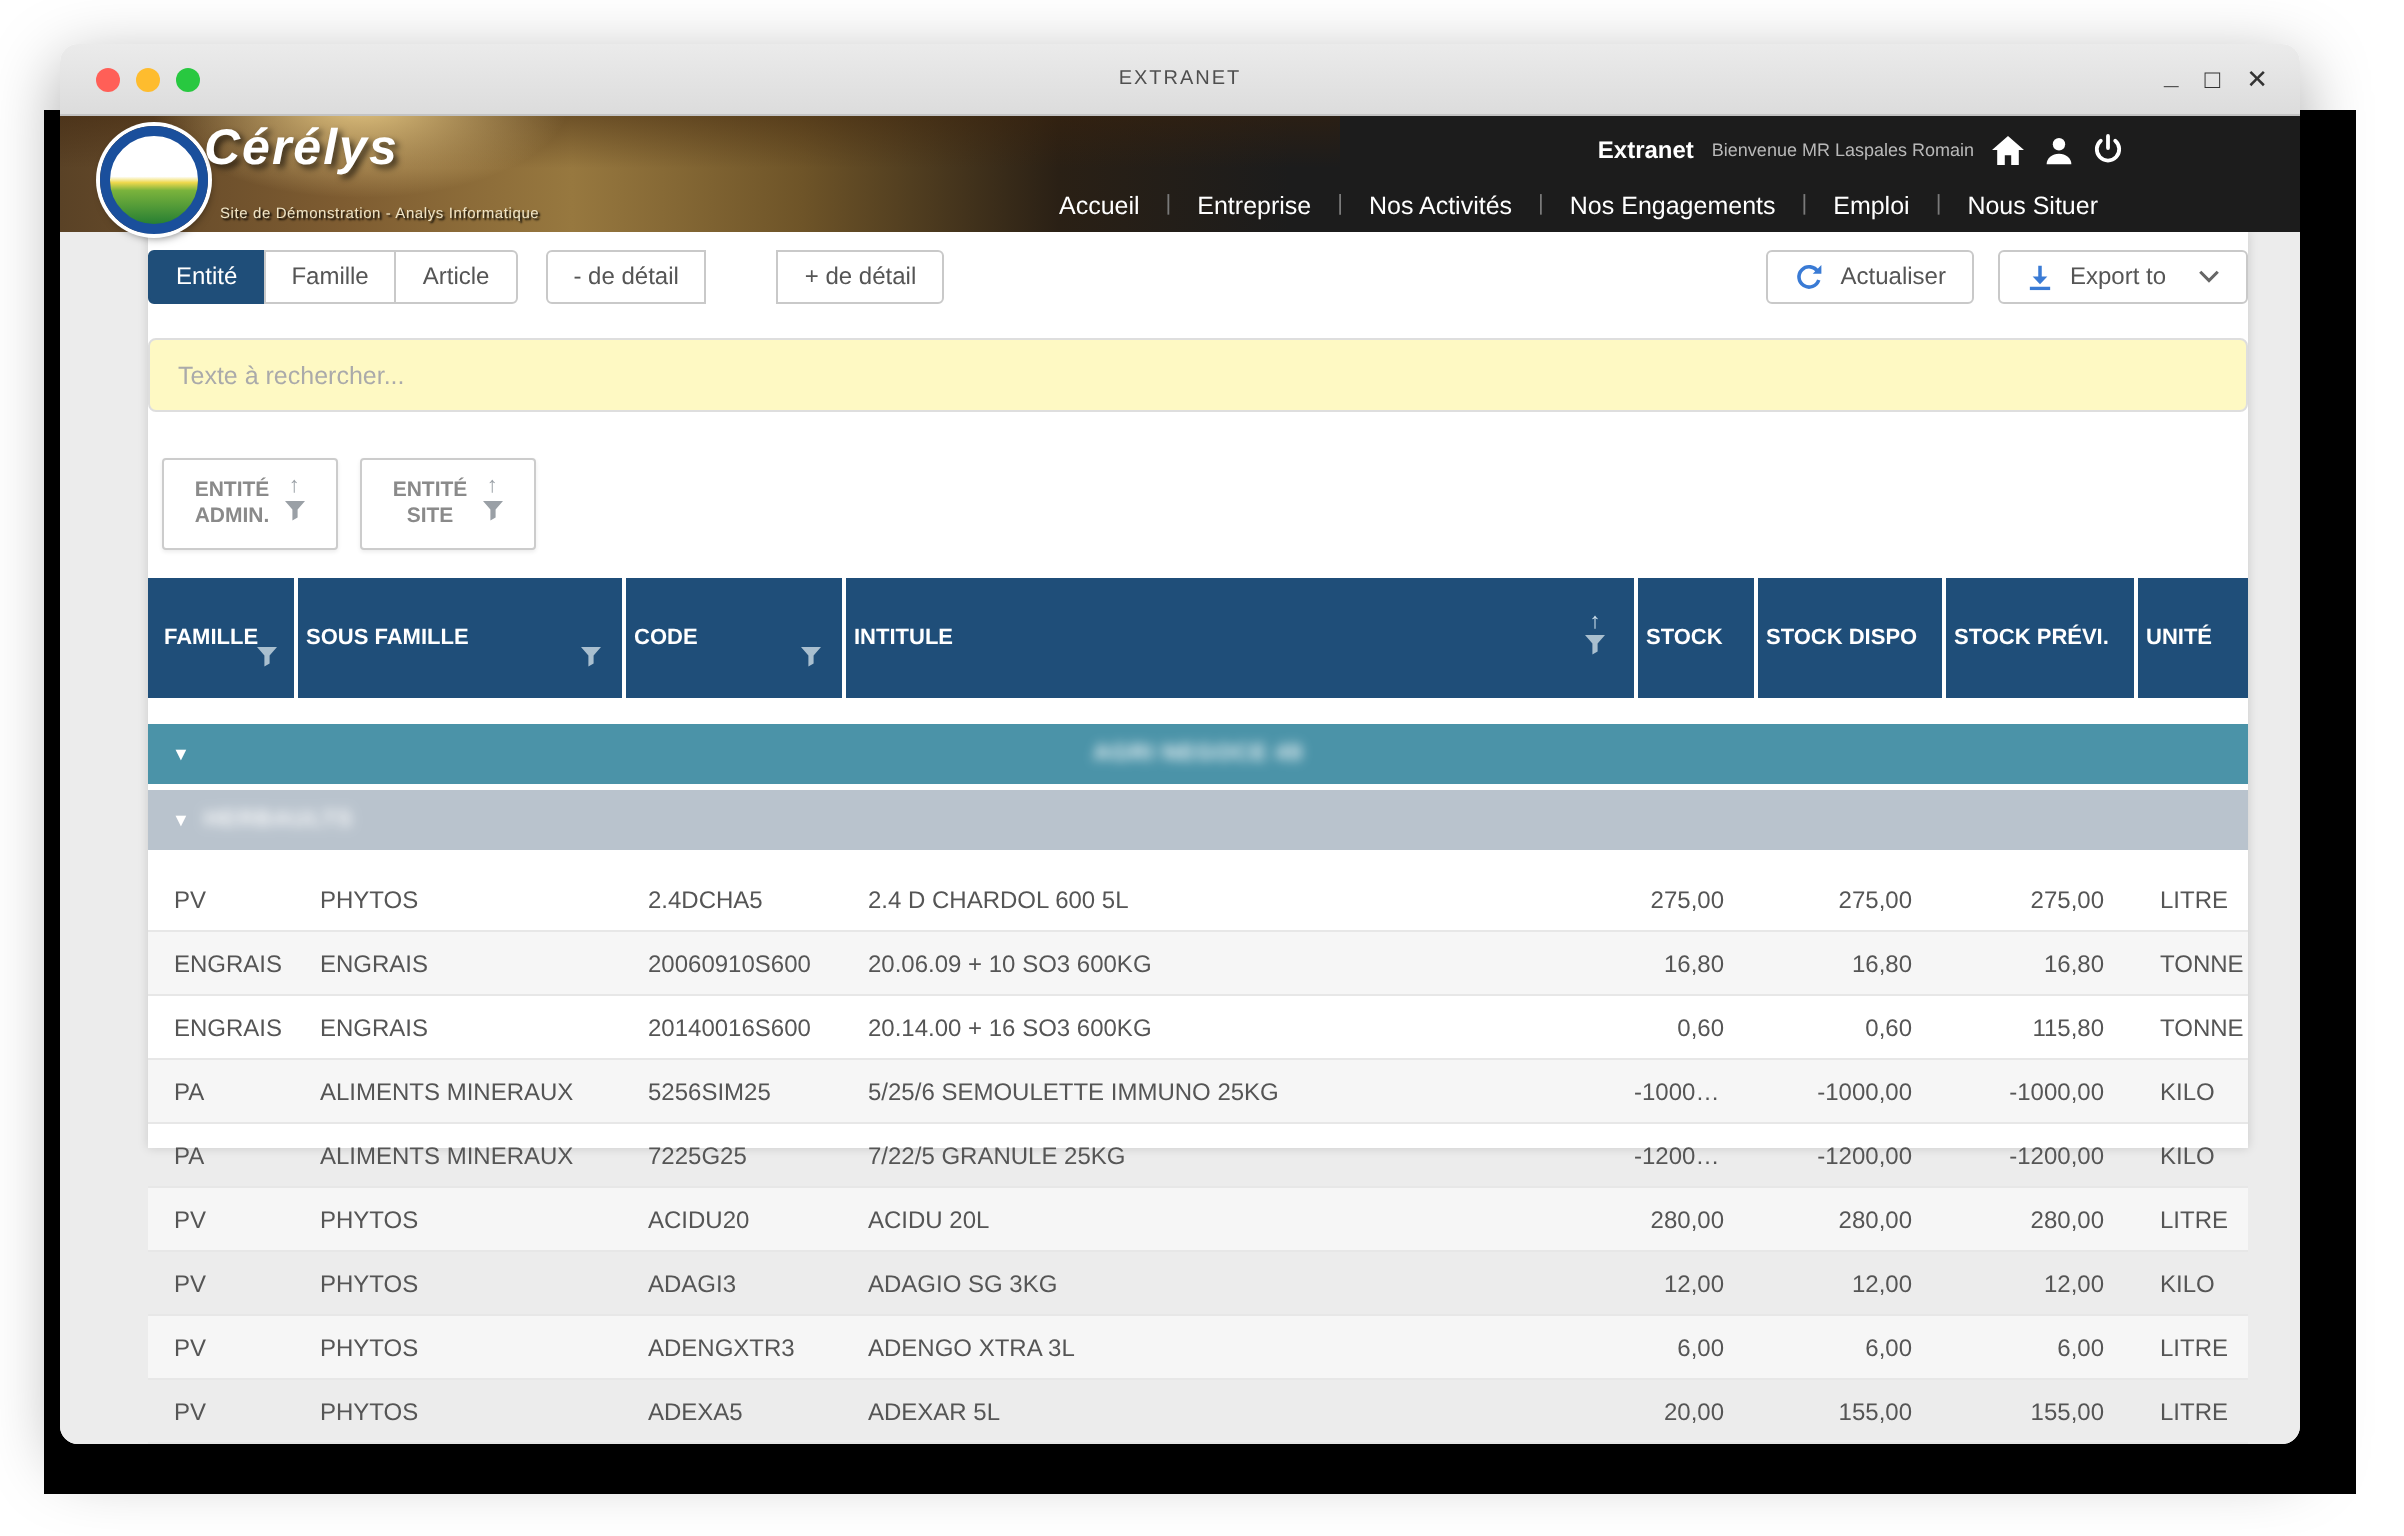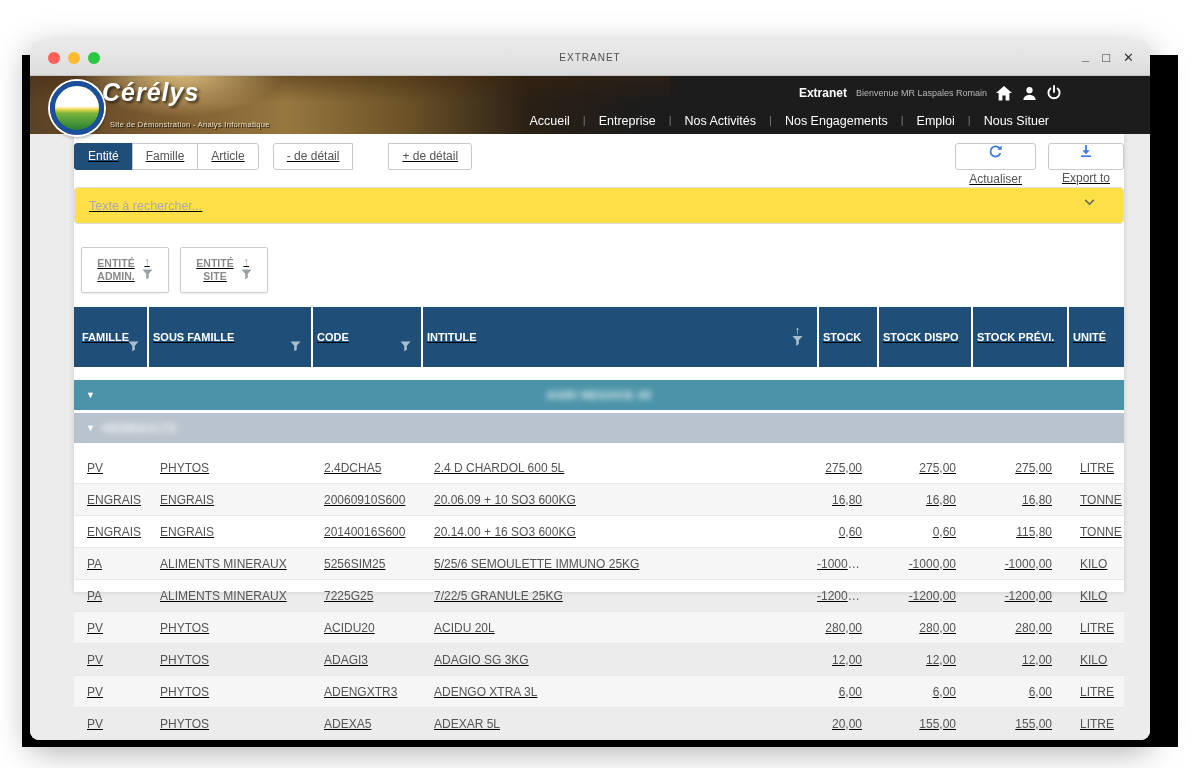--- a/index.html
+++ b/index.html
@@ -7,24 +7,24 @@
     width:1202px;height:768px;position:relative;overflow:hidden;
     background:#ffffff;
     font-family:"Liberation Sans","DejaVu Sans",sans-serif;
     -webkit-font-smoothing:antialiased;
   }
   
   .backdrop{position:absolute;left:22px;top:55px;width:1156px;height:692px;background:#000;}
 
   
   .window{
-    position:absolute;left:30px;top:40px;width:1120px;height:700px;
+    position:absolute;left:30px;top:22px;width:1120px;height:700px;
     background:#fff;border-radius:9px;overflow:hidden;
     box-shadow:0 10px 34px rgba(0,0,0,.35);
-    display:flex;flex-direction:column;text-decoration:underline;
+    display:flex;flex-direction:column;
   }
   .titlebar{
     height:35px;flex:0 0 35px;position:relative;
     background:linear-gradient(#ebebeb,#dcdcdc);
     border-bottom:1px solid #c3c3c3;
   }
   .lights{position:absolute;left:18px;top:12px;display:flex;gap:8px;}
   .light{width:12px;height:12px;border-radius:50%;}
   .light.red{background:#ff5f57;}
   .light.yellow{background:#febc2e;}
@@ -81,28 +81,28 @@
     height:27px;box-sizing:border-box;padding:0 13px;background:#fff;border:1px solid #c9c9c9;
     color:#555;font-size:12px;font-family:inherit;cursor:pointer;border-radius:0;line-height:25px;
   }
   .btn-group{display:flex;}
   .btn-group .btn + .btn{margin-left:-1px;}
   .btn-group .btn:first-child{border-radius:3px 0 0 3px;}
   .btn-group .btn:last-child{border-radius:0 3px 3px 0;}
   .btn.active{background:#1f4e79;border-color:#1f4e79;color:#fff;}
   .btn-group.detail{margin-left:14px;gap:36px;}
   .right-tools{margin-left:auto;display:flex;gap:12px;}
-  .btn.tool{border-radius:3px;display:flex;align-items:center;gap:8px;flex-direction:column;}
+  .btn.tool{border-radius:3px;display:flex;align-items:center;gap:8px;}
   .btn.tool .glyph{display:inline-flex;}
   .btn.tool .chev{margin-left:8px;display:inline-flex;}
 
   
   .searchbox{
     margin-top:17px;height:37px;box-sizing:border-box;border:1px solid #dedede;border-radius:4px;
-    background:#fde047;display:flex;align-items:center;padding:0 12px;
+    background:#fef9c3;display:flex;align-items:center;padding:0 12px;
   }
   .searchbox input{
     width:100%;border:none;outline:none;background:transparent;font-size:12.5px;color:#777;
     font-family:inherit;
   }
   .searchbox input::placeholder{color:#aaa;}
 
   
   .chips{margin-top:23px;display:flex;gap:11px;padding-left:7px;}
   .chip{

